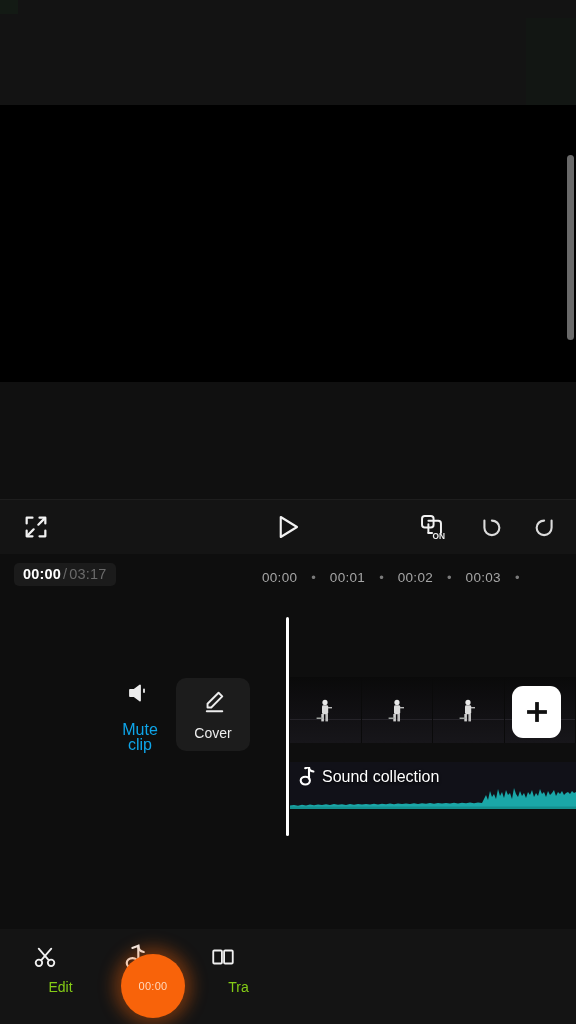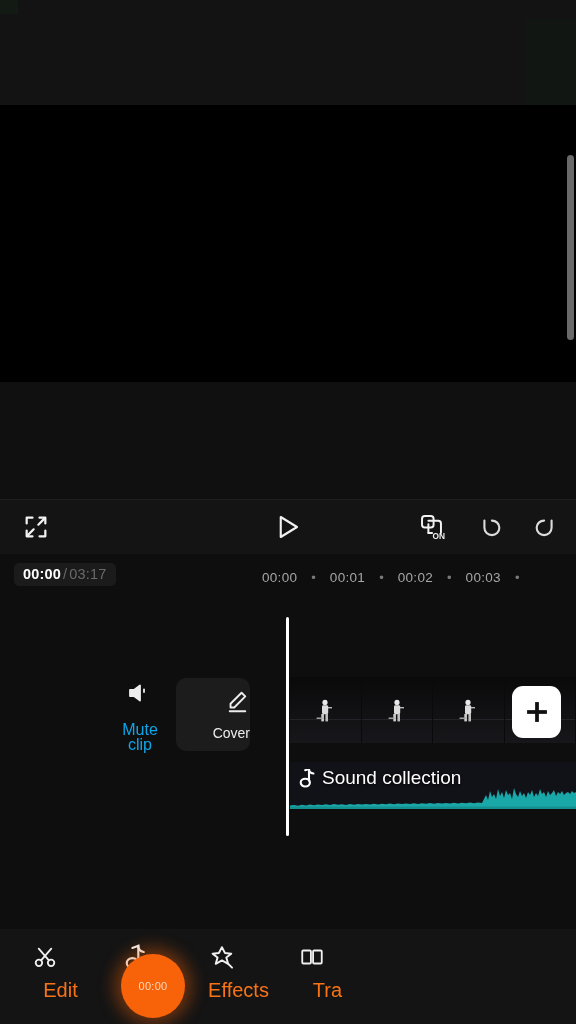--- a/index.html
+++ b/index.html
@@ -127,21 +127,21 @@
     color: #0ea5e9;
     font-size: 16px;
     line-height: 15px;
   }
   .cover-btn {
     position: absolute; left: 176px; top: 678px;
     width: 74px; height: 73px;
     background: #1c1c1c;
     border-radius: 10px;
     display: flex; flex-direction: column;
-    align-items: flex-end; justify-content: center;
+    align-items: center; justify-content: center;
     gap: 6px;
   }
   .cover-btn .lbl { color: #ededed; font-size: 14px; }
 
   
   .playhead {
     position: absolute; left: 286px; top: 18px;
     width: 3px; height: 218px;
     background: #ffffff;
     border-radius: 2px;
@@ -194,21 +194,21 @@
     position: absolute; left: 0; bottom: 0;
     width: 286px; height: 26px;
   }
   .audio-label {
     position: absolute; left: 8px; top: 5px;
     display: flex; align-items: center; gap: 7px;
     z-index: 5;
   }
   .audio-label .txt {
     color: #ffffff;
-    font-size: 19px;
+    font-size: 16px;
     text-shadow: 0 1px 3px rgba(0,0,0,.9);
   }
 
   
   .bottombar {
     position: absolute; bottom: 0; left: 0;
     width: 576px; height: 95px;
     background: #141414;
     display: flex;
     align-items: flex-start;
@@ -221,22 +221,22 @@
     display: flex; flex-direction: column;
     align-items: center;
     gap: 9px;
   }
   .tool .ticon {
     height: 26px;
     display: flex; align-items: center; justify-content: center;
     color: #f0f0f0;
   }
   .tool .tlbl {
-    color: #f97316;
-    font-size: 20px;
+    color: #84cc16;
+    font-size: 14px;
     white-space: nowrap;
     padding-left: 32px;
   }
 
   
   .touch-dot {
     position: absolute;
     left: 121px; bottom: 6px;
     width: 64px; height: 64px;
     border-radius: 50%;
@@ -433,29 +433,20 @@
           <path d="M8.5 3.6 L14 1.6 L14 15.4" stroke="#f0f0f0" stroke-width="2" fill="none" stroke-linecap="round"></path>
           <path d="M14 1.8 C14 5.2 16.4 6.8 19 7.4" stroke="#f0f0f0" stroke-width="2" fill="none" stroke-linecap="round"></path>
           <ellipse cx="8.6" cy="17.6" rx="5.3" ry="4.6" fill="none" stroke="#f0f0f0" stroke-width="2"></ellipse>
         </svg>
       </span>
       <span class="tlbl">Audio</span>
     </div>
 
 
 
-    <div class="tool">
-      <span class="ticon">
-        <svg width="27" height="27" viewBox="0 0 24 24" fill="none" stroke="#f0f0f0" stroke-width="1.7" stroke-linejoin="round">
-          <path d="M11.5 2.8 L14.2 8 L19.8 8.6 L15.4 12.1 L17 17.6 L11.5 14.6 L6 17.6 L7.6 12.1 L3.2 8.6 L8.8 8 Z"></path>
-          <line x1="17.2" y1="17.8" x2="20.5" y2="21" stroke-linecap="round"></line>
-        </svg>
-      </span>
-      <span class="tlbl">Effects</span>
-    </div>
 
 
     <div class="tool">
       <span class="ticon">
         <svg width="26" height="26" viewBox="0 0 24 24" fill="none" stroke="#f0f0f0" stroke-width="1.7" stroke-linejoin="round">
           <rect x="3" y="6" width="8" height="12" rx="1"></rect>
           <rect x="13" y="6" width="8" height="12" rx="1"></rect>
         </svg>
       </span>
       <span class="tlbl">Tra</span>

